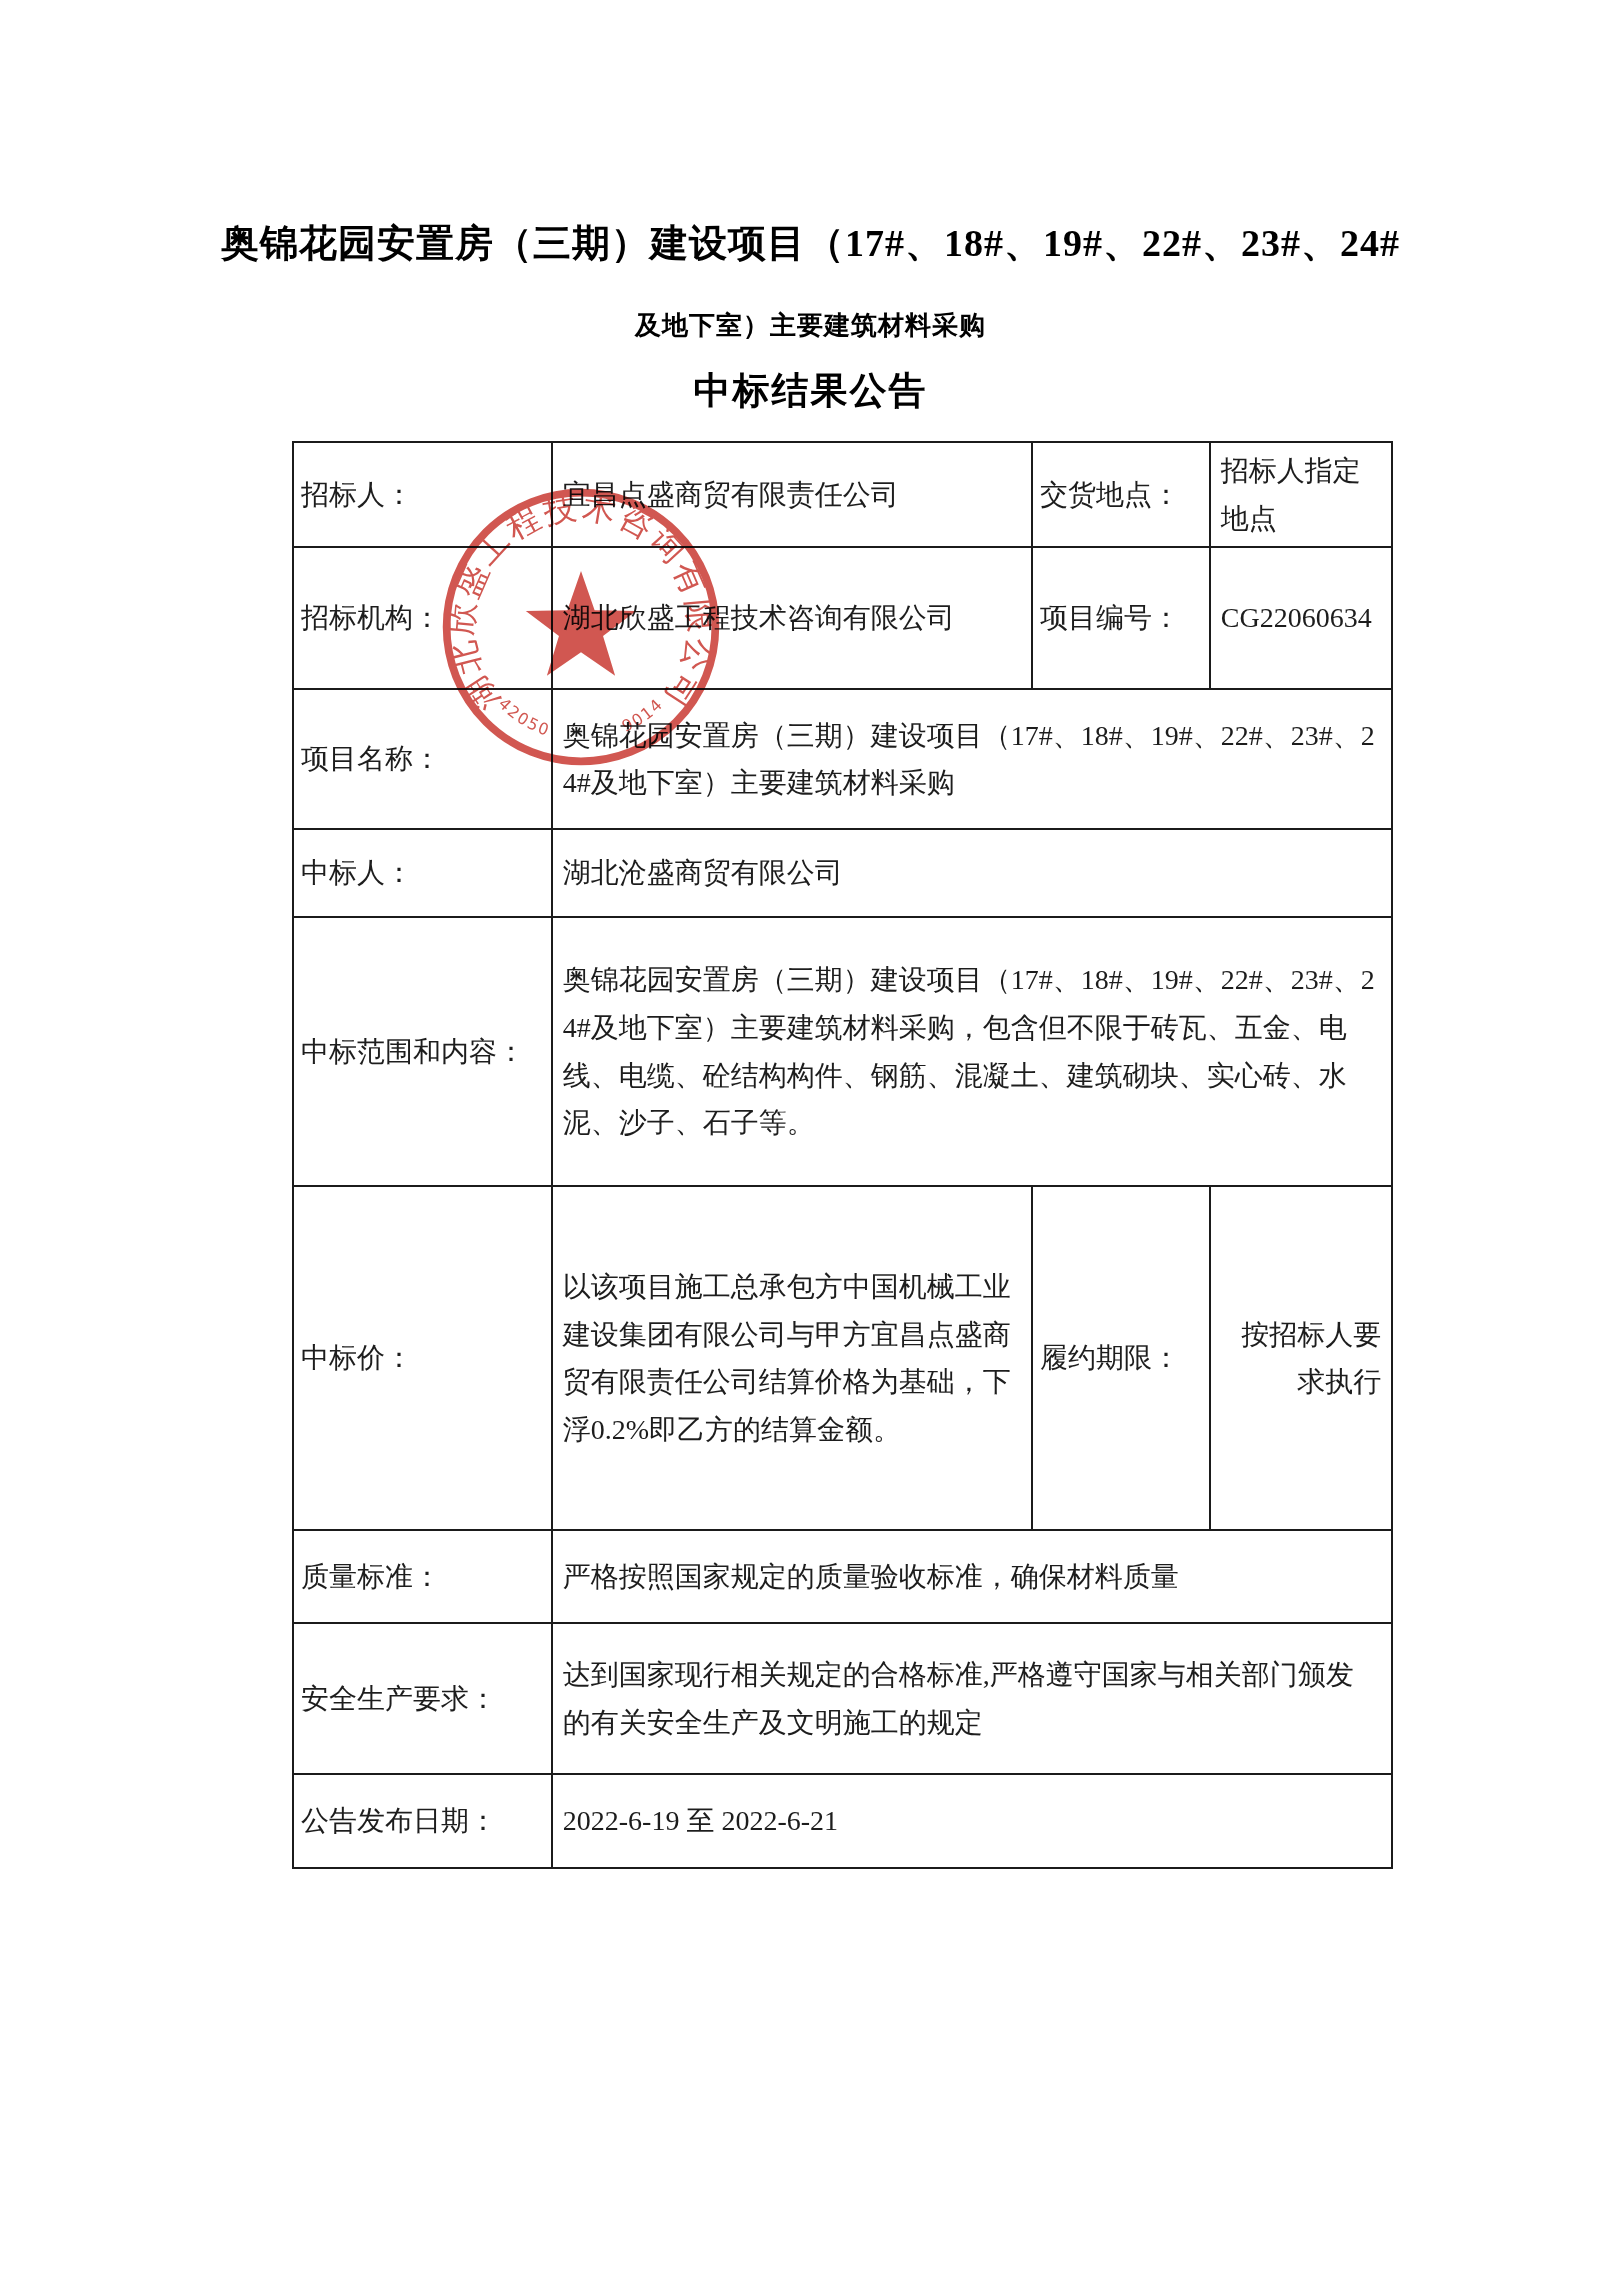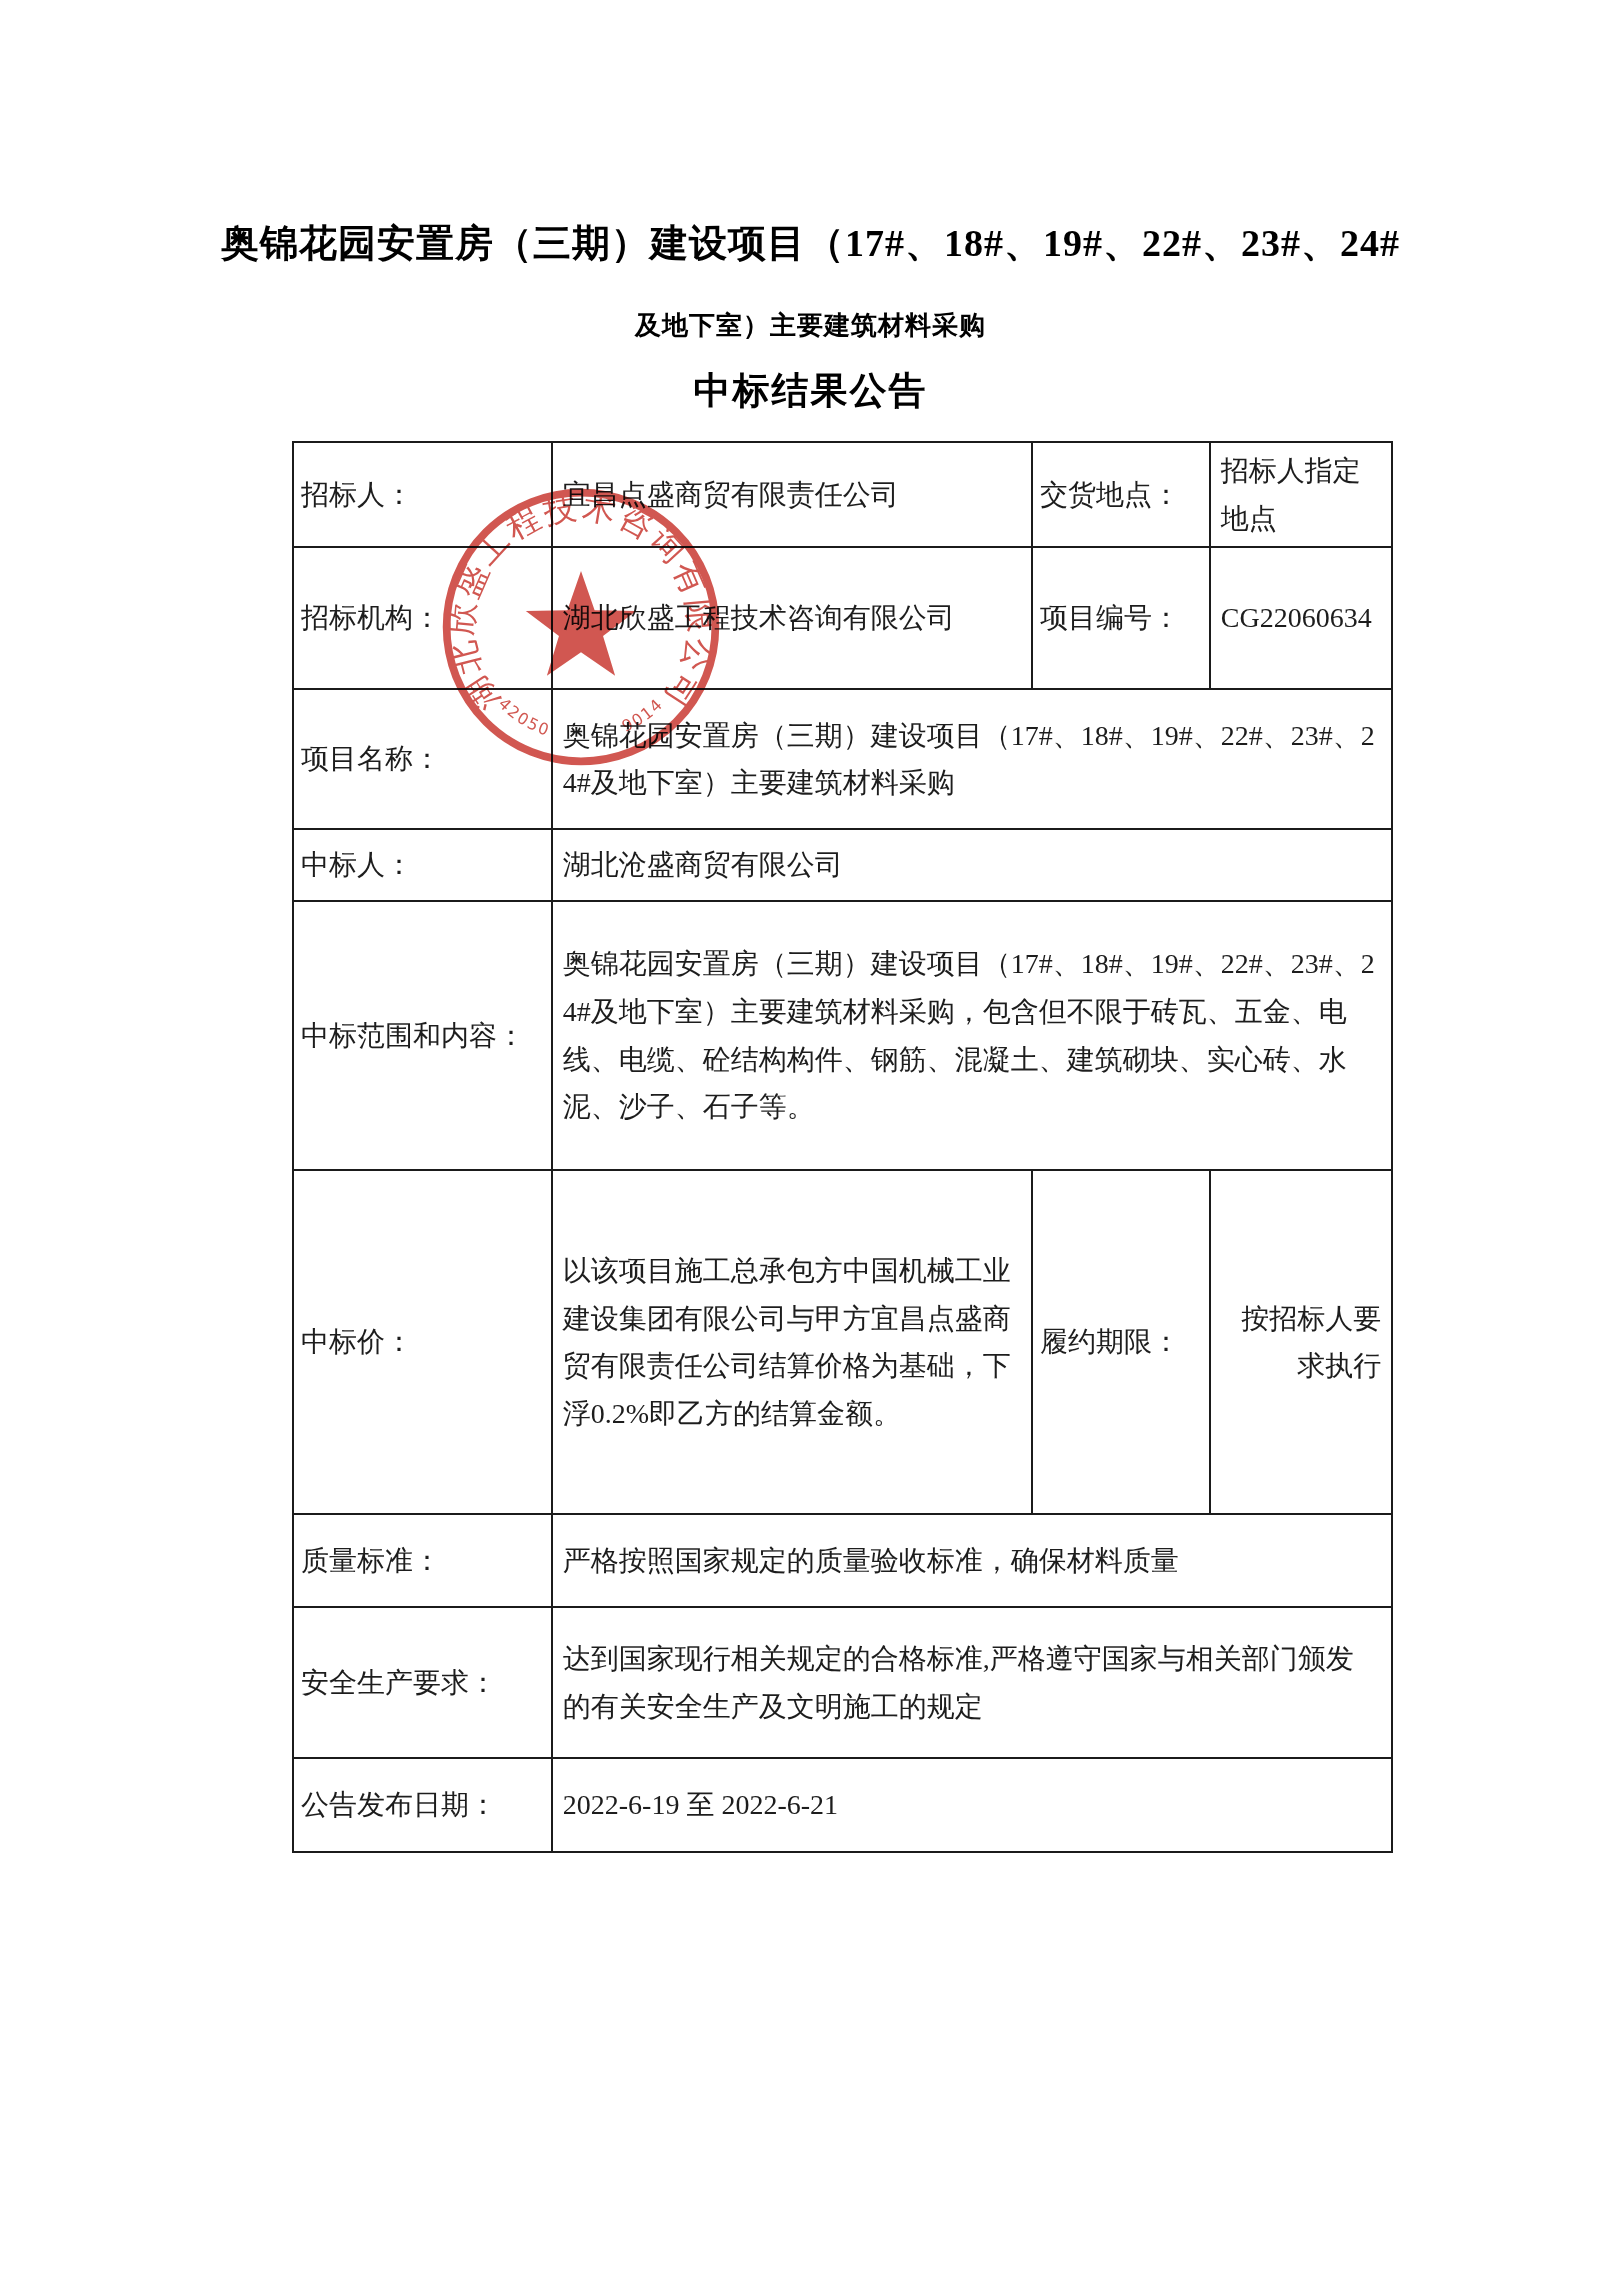--- a/index.html
+++ b/index.html
@@ -30,21 +30,21 @@
     line-height:1.7;
     word-break:break-all;
   }
   .doc-table td.lbl{padding-left:7px;}
   .ml{line-height:2.35;}
   .center{text-align:right;padding-left:3.9px;padding-right:3.9px;}
   .price-cell{padding-top:54px;}
   tr.r1{height:95px;}
   tr.r2{height:142px;}
   tr.r3{height:140px;}
-  tr.r4{height:72px;}
+  tr.r4{height:88px;}
   tr.r5{height:269px;}
   tr.r6{height:344px;}
   tr.r7{height:93px;}
   tr.r8{height:151px;}
   tr.r9{height:94px;}
   
   .seal{
     position:absolute;left:436px;top:482px;
     width:290px;height:290px;
     mix-blend-mode:multiply;

